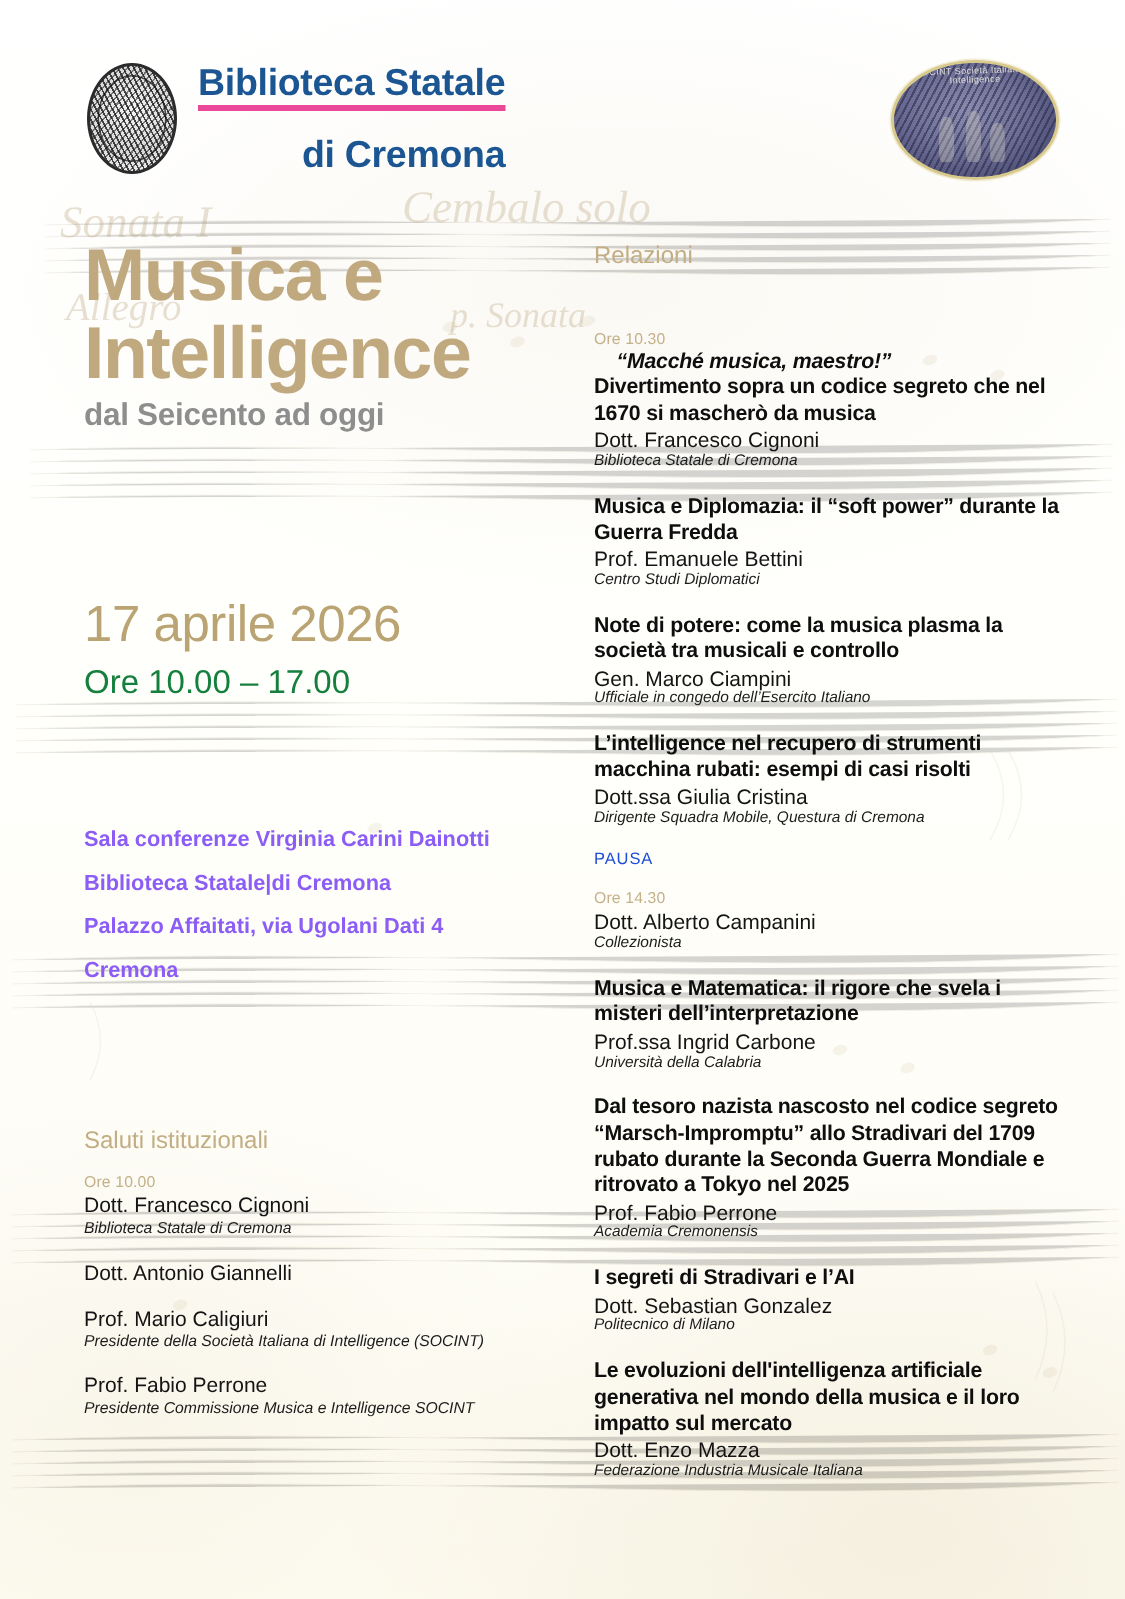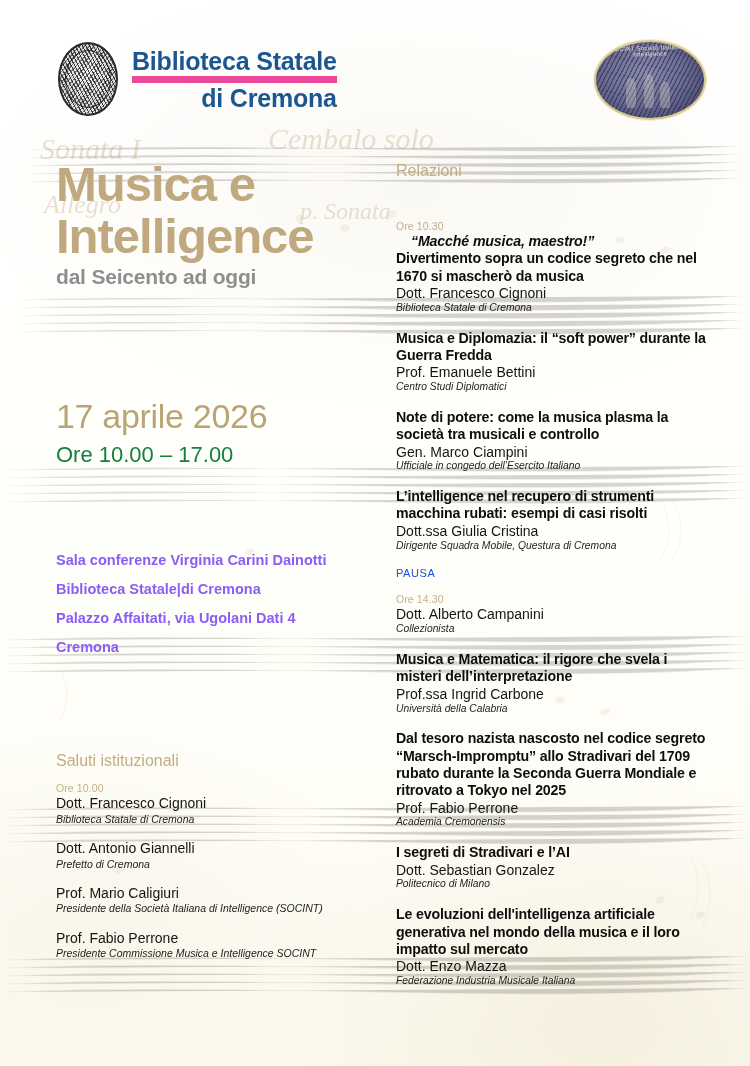--- a/index.html
+++ b/index.html
@@ -79,31 +79,31 @@
   .lib-name {
     line-height: 1.04;
     text-align: right;
   }
   .lib-line1 {
     font-size: 25px;
     font-weight: bold;
     color: #1f5campa;
     color: #1b5693;
     letter-spacing: -0.2px;
-    border-bottom: 7px solid #ec4899;
+    border-bottom: 4px solid #ec4899;
     padding-bottom: 2px;
     display: block;
   }
   .lib-line2 {
     font-size: 25px;
     font-weight: bold;
     color: #1b5693;
     letter-spacing: -0.2px;
     display: block;
-    padding-top: 2px;
+    padding-top: 16px;
   }
   .logo-right {
     position: absolute;
     right: 48px; top: 6px;
     width: 108px; height: 76px;
   }
   .socint-oval {
     width: 108px; height: 76px;
     border-radius: 50%;
     background:
@@ -352,21 +352,20 @@
 
     <h2 class="sec-head">Saluti istituzionali</h2>
     <p class="ora">Ore 10.00</p>
 
     <div class="greet-item">
       <div class="person">Dott. Francesco Cignoni</div>
       <div class="affil">Biblioteca Statale di Cremona</div>
     </div>
     <div class="greet-item">
       <div class="person">Dott. Antonio Giannelli</div>
-      <div class="affil">Prefetto di Cremona</div>
     </div>
     <div class="greet-item">
       <div class="person">Prof. Mario Caligiuri</div>
       <div class="affil">Presidente della Società Italiana di Intelligence (SOCINT)</div>
     </div>
     <div class="greet-item">
       <div class="person">Prof. Fabio Perrone</div>
       <div class="affil">Presidente Commissione Musica e Intelligence SOCINT</div>
     </div>
 

